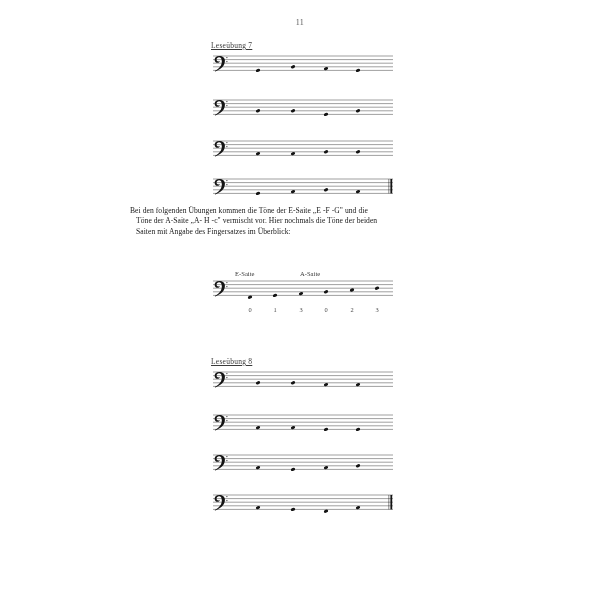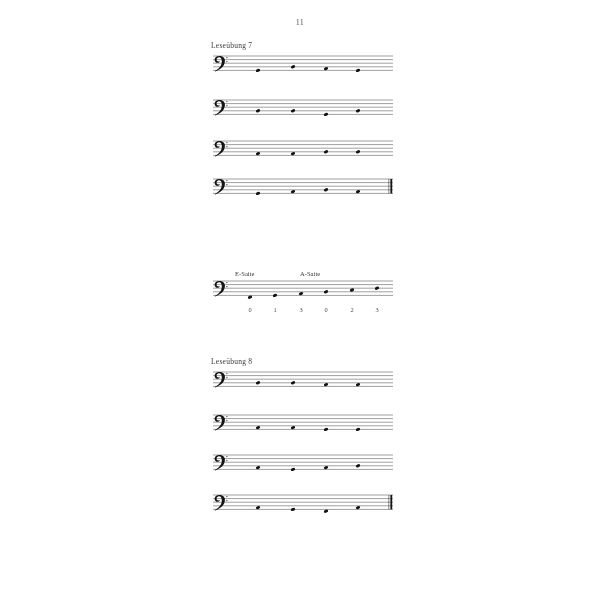--- a/index.html
+++ b/index.html
@@ -35,20 +35,21 @@
     letter-spacing: 0.4px;
   }
 
   
   .exercise-title {
     position: absolute;
     font-size: 7.5px;
     color: #3a3a3a;
     letter-spacing: 0.25px;
     white-space: nowrap;
+    text-decoration: underline;
   }
 
   
   .system {
     position: absolute;
     left: 213px;
     width: 180px;
     height: 22px;
   }
   .staff-svg {
@@ -230,20 +231,25 @@
           <ellipse cx="45" cy="15.6" rx="2.232" ry="1.512" fill="#141414" transform="rotate(-20 45 15.6)"></ellipse>
           <ellipse cx="80" cy="17.4" rx="2.232" ry="1.512" fill="#141414" transform="rotate(-20 80 17.4)"></ellipse>
           <ellipse cx="113" cy="19.2" rx="2.232" ry="1.512" fill="#141414" transform="rotate(-20 113 19.2)"></ellipse>
           <ellipse cx="145" cy="15.6" rx="2.232" ry="1.512" fill="#141414" transform="rotate(-20 145 15.6)"></ellipse>
           <line x1="175.8" x2="175.8" y1="3" y2="17.4" stroke="#141414" stroke-width="0.5"></line>
           <rect x="177.4" y="3" width="1.8" height="14.4" fill="#141414"></rect>
         </svg>
       </div>
     </div>
 
+  <div class="body-text">
+    <span class="indent-line l1">Bei den folgenden Übungen kommen die Töne der E-Saite „E -F -G" und die</span>
+    <span class="indent-line l2">Töne der A-Saite „A- H -c"  vermischt vor. Hier nochmals die Töne der beiden</span>
+    <span class="indent-line l3">Saiten mit Angabe des Fingersatzes im Überblick:</span>
+  </div>
 
   <div id="overview-root">
       <div class="string-label" style="left: 235px; top: 270px;">E-Saite</div>
       <div class="string-label" style="left: 300px; top: 270px;">A-Saite</div>
       <div class="system" style="top: 278px;">
         <svg class="staff-svg" width="180" height="24" viewBox="0 0 180 24">
           <line x1="0" x2="180" y1="3" y2="3" stroke="#2a2a2a" stroke-width="0.45"></line>
           <line x1="0" x2="180" y1="6.6" y2="6.6" stroke="#2a2a2a" stroke-width="0.45"></line>
           <line x1="0" x2="180" y1="10.2" y2="10.2" stroke="#2a2a2a" stroke-width="0.45"></line>
           <line x1="0" x2="180" y1="13.8" y2="13.8" stroke="#2a2a2a" stroke-width="0.45"></line>

